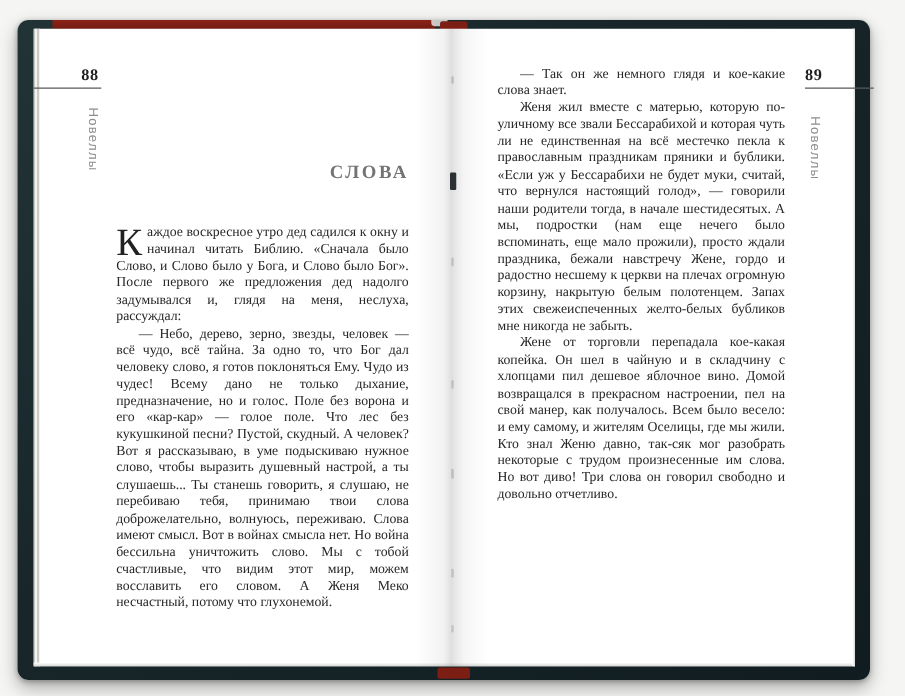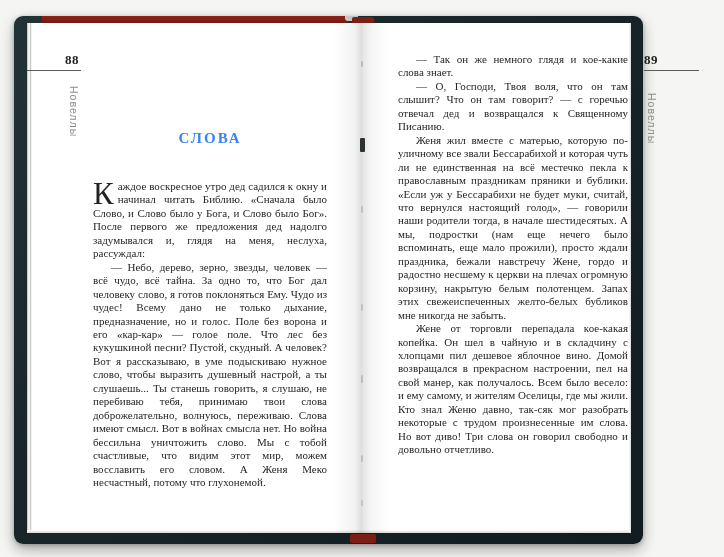--- a/index.html
+++ b/index.html
@@ -3,21 +3,21 @@
 <meta charset="utf-8">
 <style>
   html,body{margin:0;padding:0;background:#e9e9e7;}
   .scene{
     position:relative;width:724px;height:557px;overflow:hidden;
     background:#f5f5f3;
     font-family:"Liberation Serif", serif;
   }
   
   .book{
-    position:absolute;left:14px;top:16px;width:629px;height:528px;
+    position:absolute;left:14px;top:16px;width:682px;height:528px;
     background:linear-gradient(135deg,#223336 0%,#18262a 40%,#101c20 100%);
     border-radius:9px;
     box-shadow:0 6px 14px rgba(0,0,0,.30), 0 1px 4px rgba(0,0,0,.25);
   }
   .top-red{
     position:absolute;left:28px;top:0;width:306px;height:8px;
     background:linear-gradient(to bottom,#8c2318,#6e1a11);
     border-radius:0 0 2px 2px;
   }
   .top-red-blob{
@@ -77,21 +77,21 @@
     position:absolute;
     writing-mode:vertical-rl;text-orientation:mixed;
     font-family:"Liberation Sans", sans-serif;
     font-size:10.5px;color:#8d8d8b;letter-spacing:1px;
   }
   .run-left{left:41px;top:63px;}
   .run-right{left:619px;top:70px;}
   
   .chapter{
     position:absolute;left:66px;width:234px;top:107px;margin:0;
-    text-align:center;font-size:15px;font-weight:bold;color:#3b82f6;
+    text-align:right;font-size:15px;font-weight:bold;color:#737373;
     letter-spacing:2px;
   }
   .body{
     position:absolute;font-size:11px;line-height:13.45px;color:#262626;
     text-align:justify;
   }
   .body p{margin:0;text-indent:18px;}
   .body p.noindent{text-indent:0;}
   .body-left{left:66px;width:234px;top:157px;}
   .body-right{left:371px;width:230px;top:30px;}
@@ -136,20 +136,19 @@
         </div>
       </div>
 
       <div>
         <div class="pagenum pn-right">89</div>
         <div class="rule rule-right"></div>
         <div class="running run-right">Новеллы</div>
 
         <div class="body body-right">
           <p>— Так он же немного глядя и кое-какие слова знает.</p>
-          <p>— О, Господи, Твоя воля, что он там слышит? Что он там говорит? — с горечью отвечал дед и возвращался к Священному Писанию.</p>
           <p>Женя жил вместе с матерью, которую по-уличному все звали Бессарабихой и которая чуть ли не единственная на всё местечко пекла к православным праздникам пряники и бублики. «Если уж у Бессарабихи не будет муки, считай, что вернулся настоящий голод», — говорили наши родители тогда, в начале шестидесятых. А мы, подростки (нам еще нечего было вспоминать, еще мало прожили), просто ждали праздника, бежали навстречу Жене, гордо и радостно несшему к церкви на плечах огромную корзину, накрытую белым полотенцем. Запах этих свежеиспеченных желто-белых бубликов мне никогда не забыть.</p>
           <p>Жене от торговли перепадала кое-какая копейка. Он шел в чайную и в складчину с хлопцами пил дешевое яблочное вино. Домой возвращался в прекрасном настроении, пел на свой манер, как получалось. Всем было весело: и ему самому, и жителям Оселицы, где мы жили. Кто знал Женю давно, так-сяк мог разобрать некоторые с трудом произнесенные им слова. Но вот диво! Три слова он говорил свободно и довольно отчетливо.</p>
         </div>
       </div>
     </div>
   </div>
 </div>
 
 </body></html>

